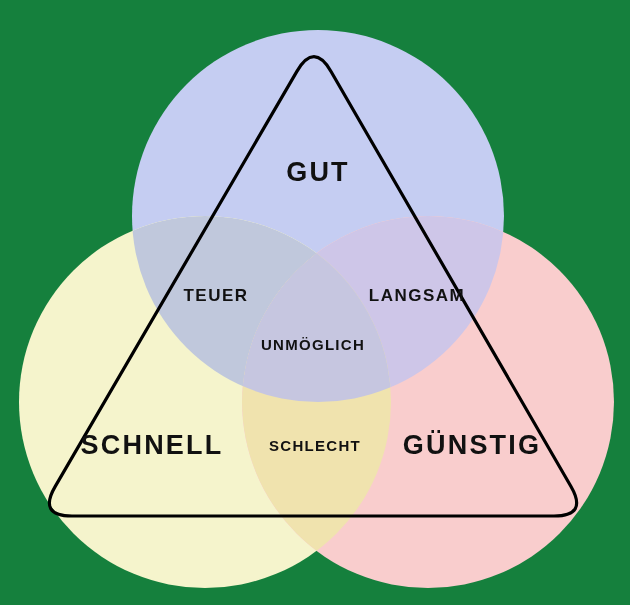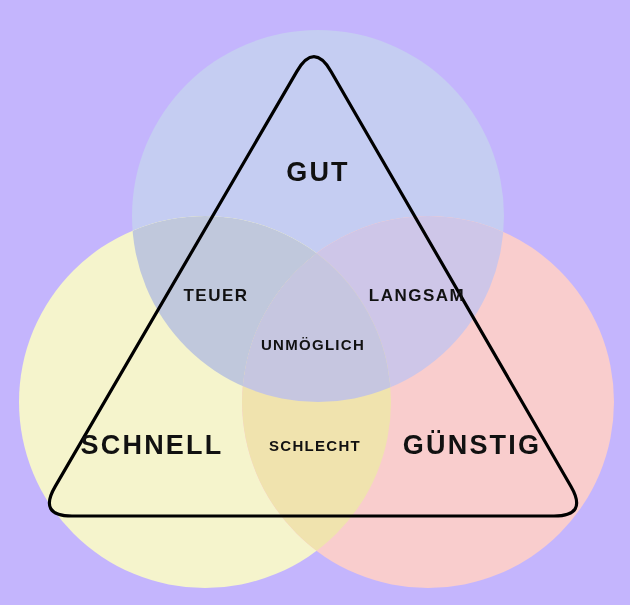--- a/index.html
+++ b/index.html
@@ -36,21 +36,21 @@
     dominant-baseline: middle;
     letter-spacing: 1.6px;
   }
   .label-primary { font-size: 27px; letter-spacing: 2.2px; }
   .label-secondary { font-size: 17px; letter-spacing: 1.5px; }
   .label-tertiary { font-size: 15px; letter-spacing: 1.3px; }
 </style>
 </head>
 <body>
 
-<div id="diagram-root" style="background: #c4b5fd;">
+<div id="diagram-root" style="background: #15803d;">
 
   <svg id="venn-svg" viewBox="0 0 630 605" xmlns="http://www.w3.org/2000/svg">
 
     <defs>
 
       <clipPath id="clip-gut">
         <circle id="clipc-gut" cx="318" cy="216" r="186"></circle>
       </clipPath>
       <clipPath id="clip-schnell">
         <circle id="clipc-schnell" cx="205" cy="402" r="186"></circle>

